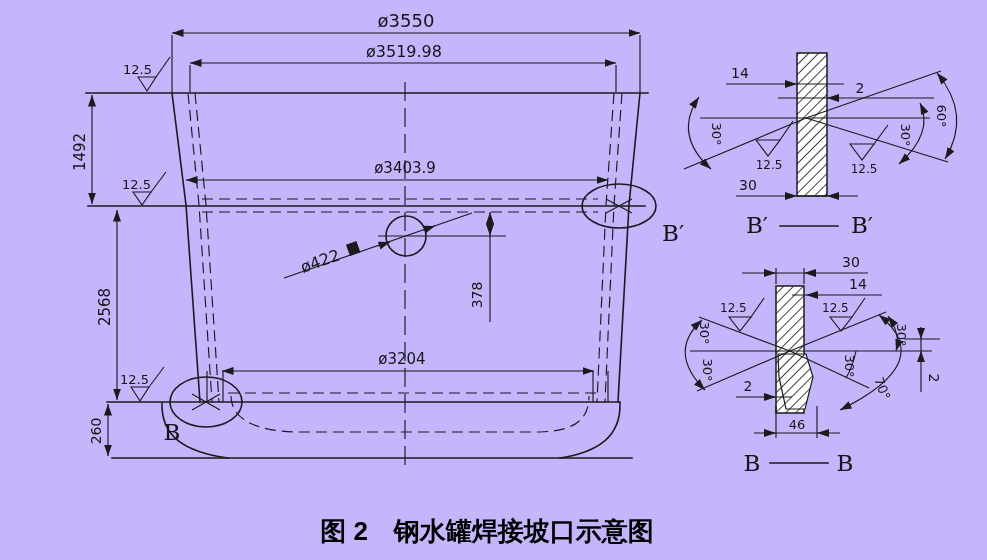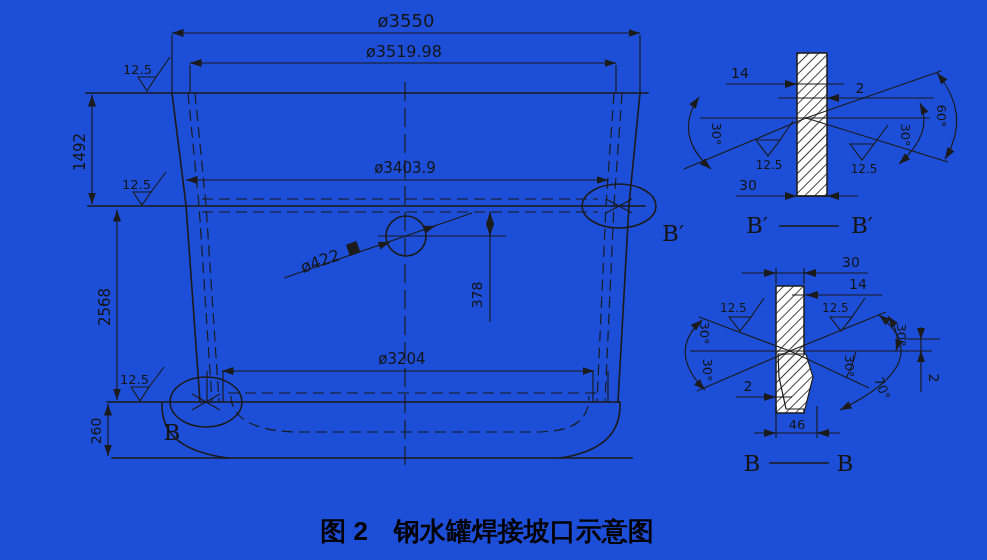--- a/index.html
+++ b/index.html
@@ -1,16 +1,16 @@
 <!DOCTYPE html>
 <html><head>
 <meta charset="utf-8">
 <style>
   html,body{margin:0;padding:0;background:#ffffff;}
-  .stage{position:relative;width:987px;height:560px;background:#1d4ed8;overflow:hidden;}
+  .stage{position:relative;width:987px;height:560px;background:#c4b5fd;overflow:hidden;}
   svg{display:block;}
   .ln{stroke:#1b1b1b;stroke-width:1.6;fill:none;stroke-linecap:square;}
   .thin{stroke:#1b1b1b;stroke-width:1.15;fill:none;}
   .dash{stroke-dasharray:11 6;}
   .cdash{stroke-dasharray:19 7;}
   .ar{fill:#1b1b1b;stroke:none;}
   .txt{font-family:"DejaVu Sans",sans-serif;fill:#151515;}
   .t13{font-size:13px;} .t14{font-size:14px;} .t15{font-size:15px;} .t16{font-size:16px;} .t18{font-size:18px;}
   .mid{text-anchor:middle;}
   .ser{font-family:"DejaVu Serif","Liberation Serif",serif;font-size:23px;fill:#151515;}

